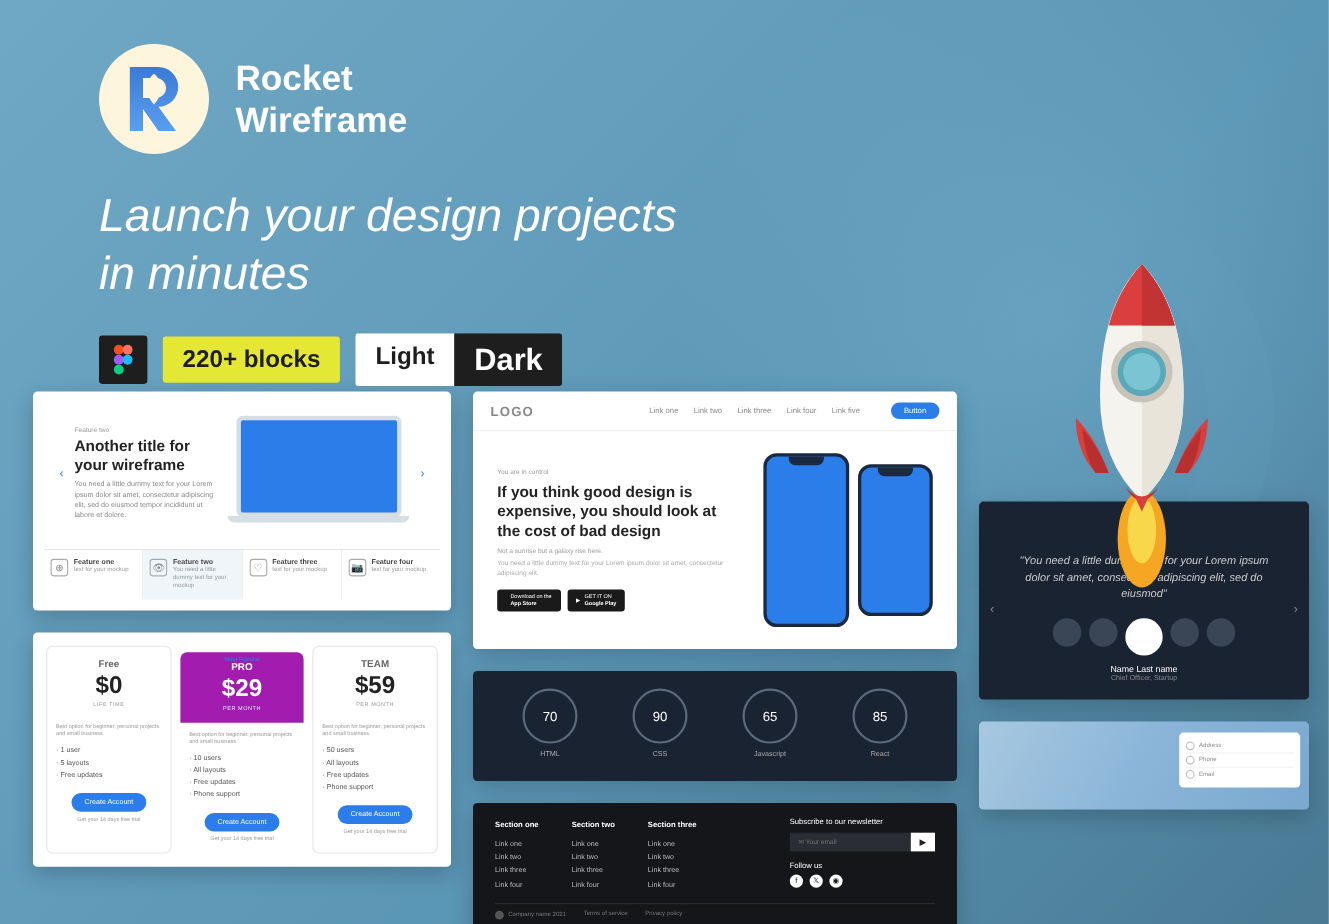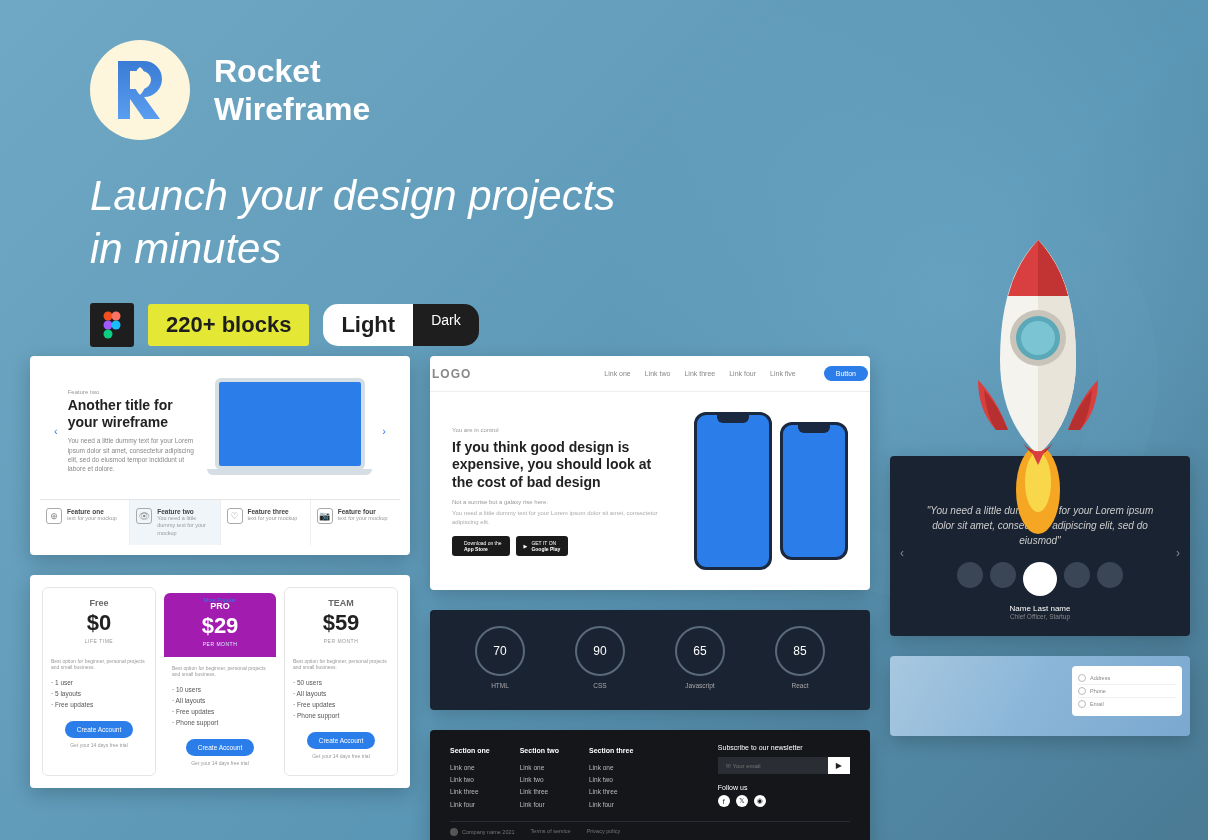--- a/index.html
+++ b/index.html
@@ -13,23 +13,23 @@
 .product-name{color:#fff;font-size:32px;font-weight:700;line-height:1.2}
 
 
 .tagline{position:relative;z-index:2;padding:30px 0 0 90px;color:#fff;font-size:42px;font-weight:400;line-height:1.25;font-style:italic}
 .tagline .bold{font-weight:400;font-style:italic}
 
 
 .badges{position:relative;z-index:2;padding:28px 12px 0 90px;display:flex;gap:14px;align-items:center}
 .figma-badge{width:44px;height:44px;background:#1e1e1e;display:flex;align-items:center;justify-content:center;border-radius:3px}
 .blocks-badge{background:#e4e834;color:#1e1e1e;padding:8px 18px;font-size:22px;font-weight:800;border-radius:3px}
-.theme-badge{display:flex;border-radius:15px;overflow:hidden}
+.theme-badge{display:flex;border-radius:3px;overflow:hidden}
 .theme-light{background:#fff;color:#1e1e1e;padding:8px 18px;font-size:22px;font-weight:800}
-.theme-dark{background:#1e1e1e;color:#fff;padding:8px 18px;font-size:14px;font-weight:400}
+.theme-dark{background:#1e1e1e;color:#fff;padding:8px 18px;font-size:28px;font-weight:700}
 
 
 .rocket{position:absolute;right:70px;top:230px;z-index:3}
 
 
 .previews{position:absolute;left:0;bottom:-10px;z-index:1;display:flex;gap:20px;padding-left:30px}
 .col{display:flex;flex-direction:column;gap:20px}
 .card{background:#fff;box-shadow:0 6px 20px rgba(0,0,0,.2);border-radius:4px;overflow:hidden}
 
 
@@ -65,21 +65,21 @@
 .plan.featured .plan-price{color:#fff}
 .plan-per{font-size:5px;color:#999;letter-spacing:.5px}
 .plan.featured .plan-per{color:#e0edff}
 .plan-desc{font-size:5px;color:#999;margin:6px 0;line-height:1.3;text-align:left}
 .plan-feats{text-align:left;font-size:6.5px;color:#555;line-height:1.7;margin-bottom:8px}
 .plan-btn{background:#2b7de9;color:#fff;border:none;padding:5px 12px;border-radius:12px;font-size:6.5px;cursor:pointer}
 .plan-trial{font-size:5px;color:#999;margin-top:4px}
 
 
 .cardC{width:440px}
-.cardC-nav{display:flex;align-items:center;padding:10px 2px;gap:18px;border-bottom:1px solid #eee}
+.cardC-nav{display:flex;align-items:center;padding:10px 16px;gap:18px;border-bottom:1px solid #eee}
 .cardC-logo{font-size:12px;font-weight:600;color:#888;letter-spacing:1px}
 .cardC-links{display:flex;gap:14px;font-size:7px;color:#888;margin-left:auto}
 .cardC-btn{background:#2b7de9;color:#fff;padding:4px 12px;border-radius:10px;font-size:7px;margin-left:10px}
 .cardC-hero{display:flex;padding:20px 22px;gap:18px;align-items:center}
 .cardC-copy{flex:1}
 .cardC-eyebrow{font-size:6px;color:#999;margin-bottom:6px}
 .cardC-title{font-size:14px;font-weight:700;line-height:1.25;color:#222;margin-bottom:8px}
 .cardC-sub{font-size:6px;color:#999;margin-bottom:4px}
 .cardC-body{font-size:6px;color:#aaa;line-height:1.4;margin-bottom:10px}
 .store-btns{display:flex;gap:6px}

